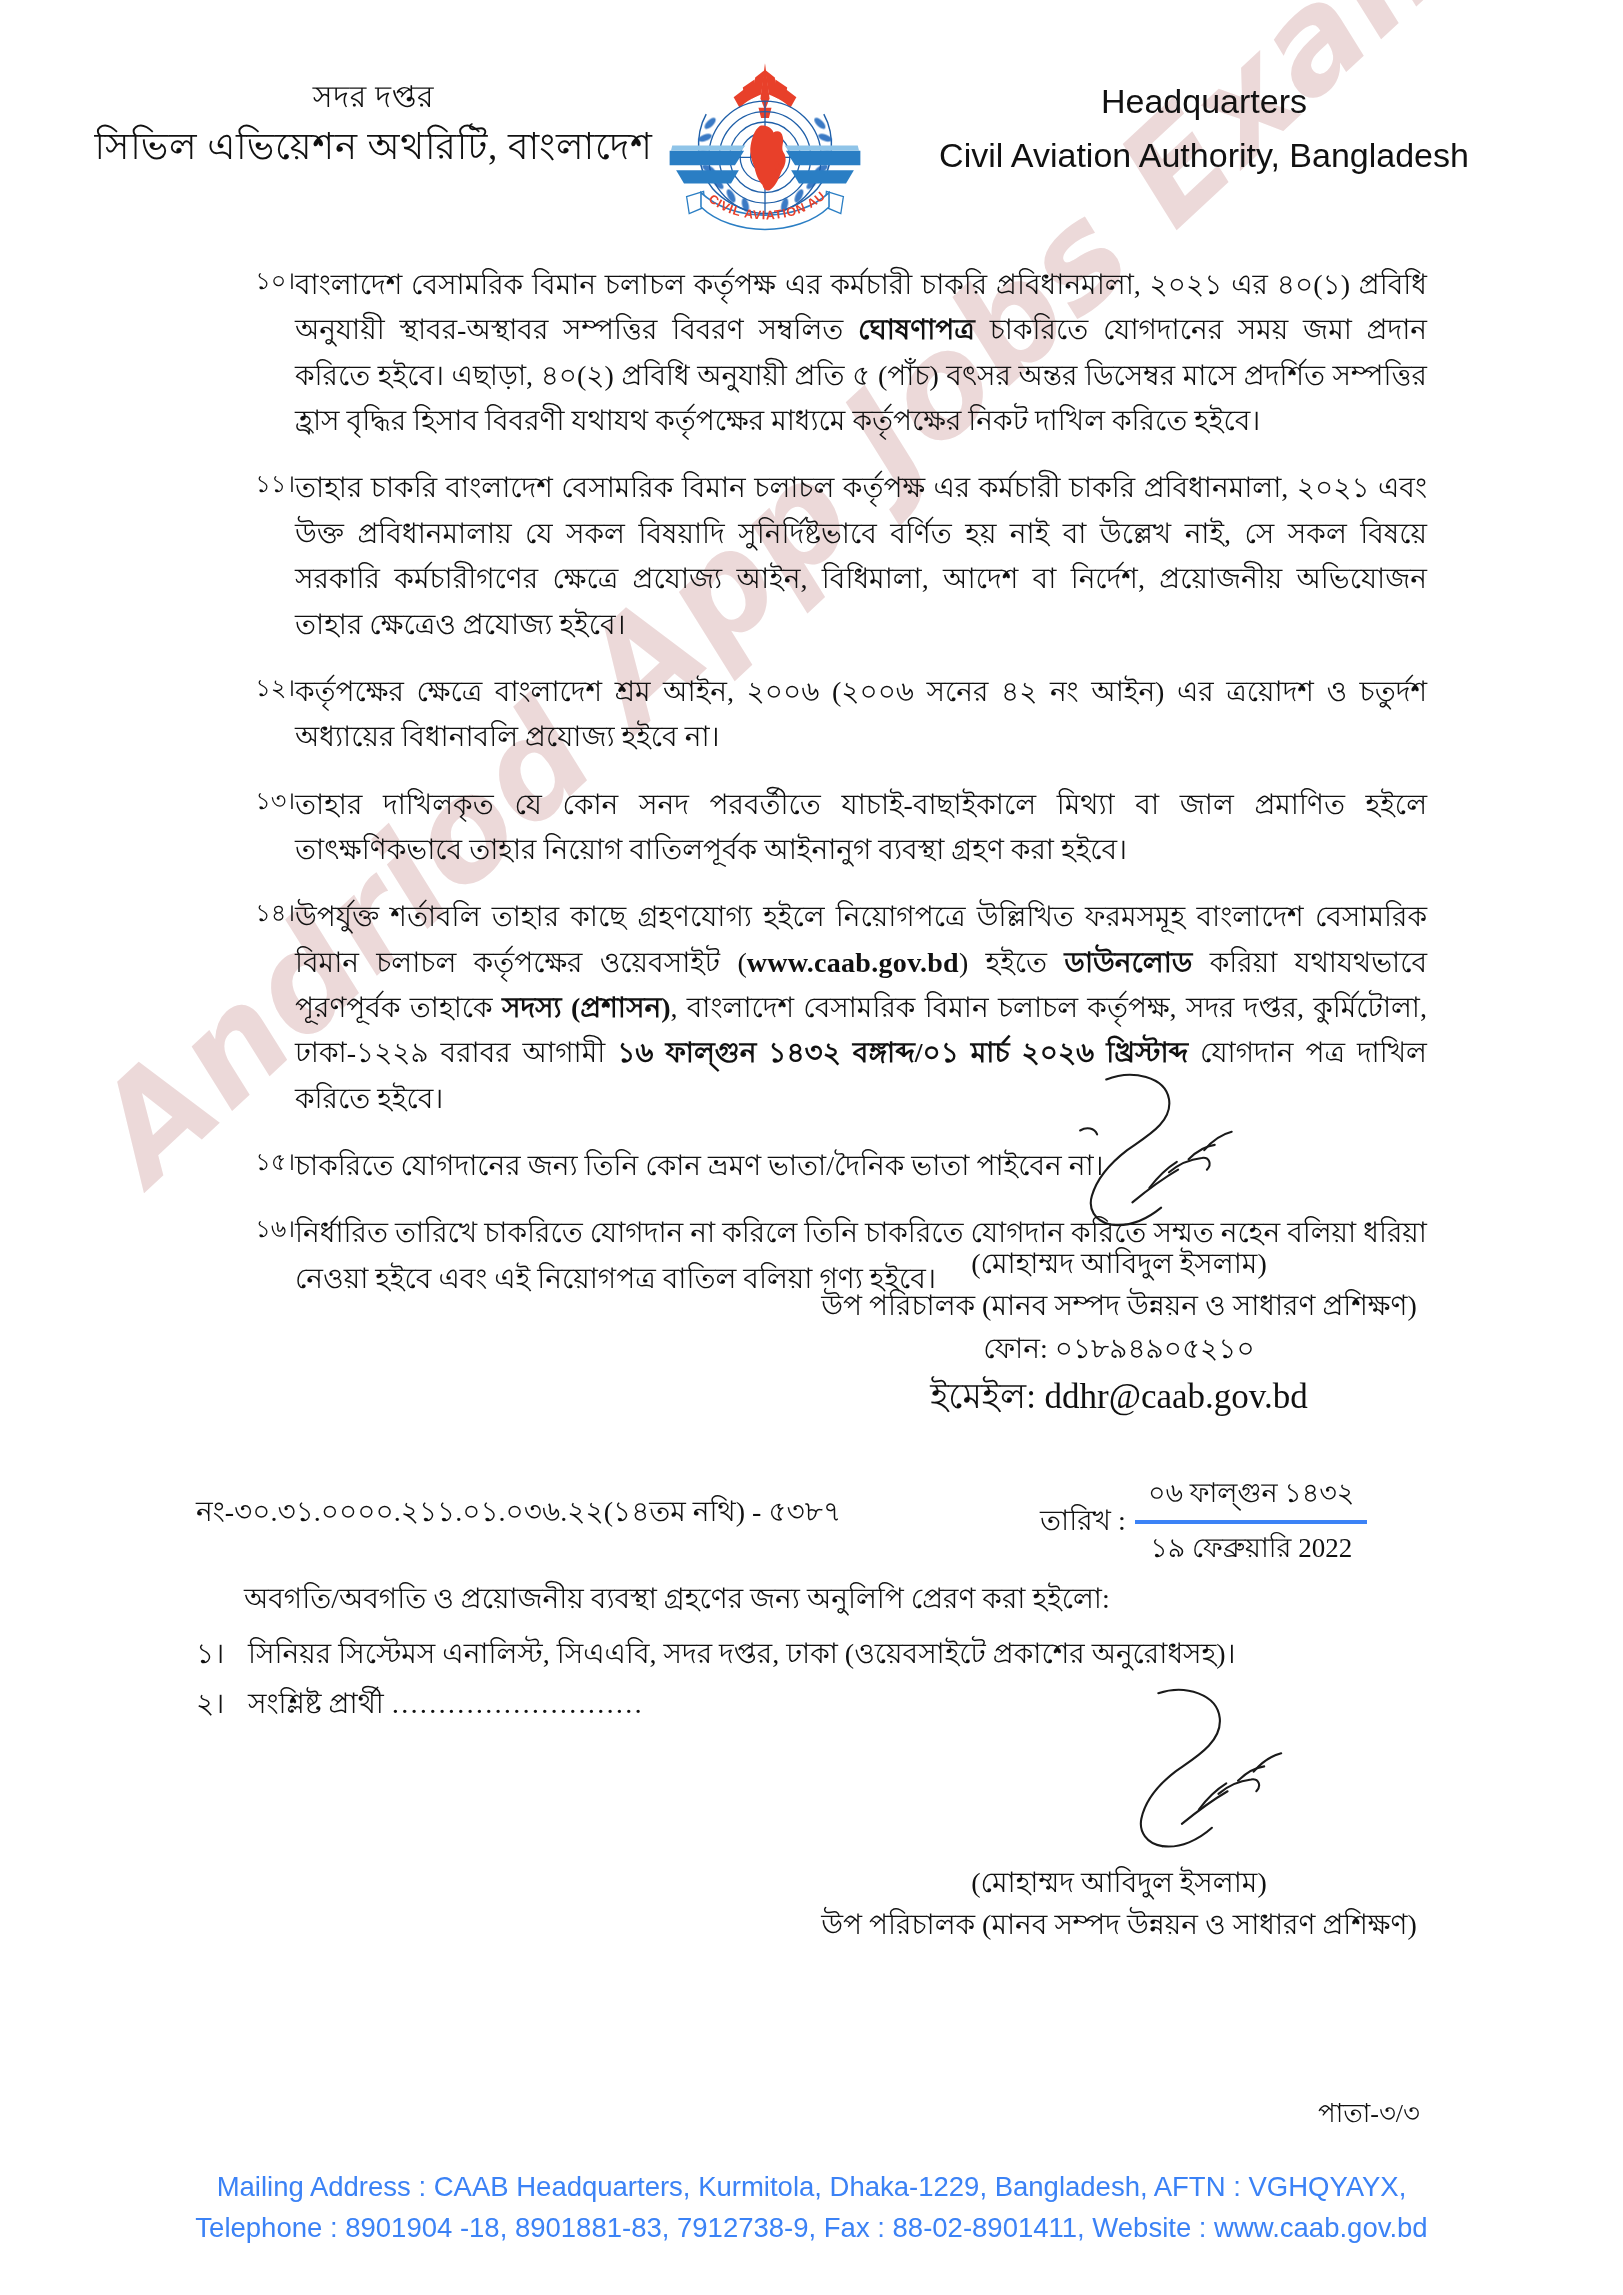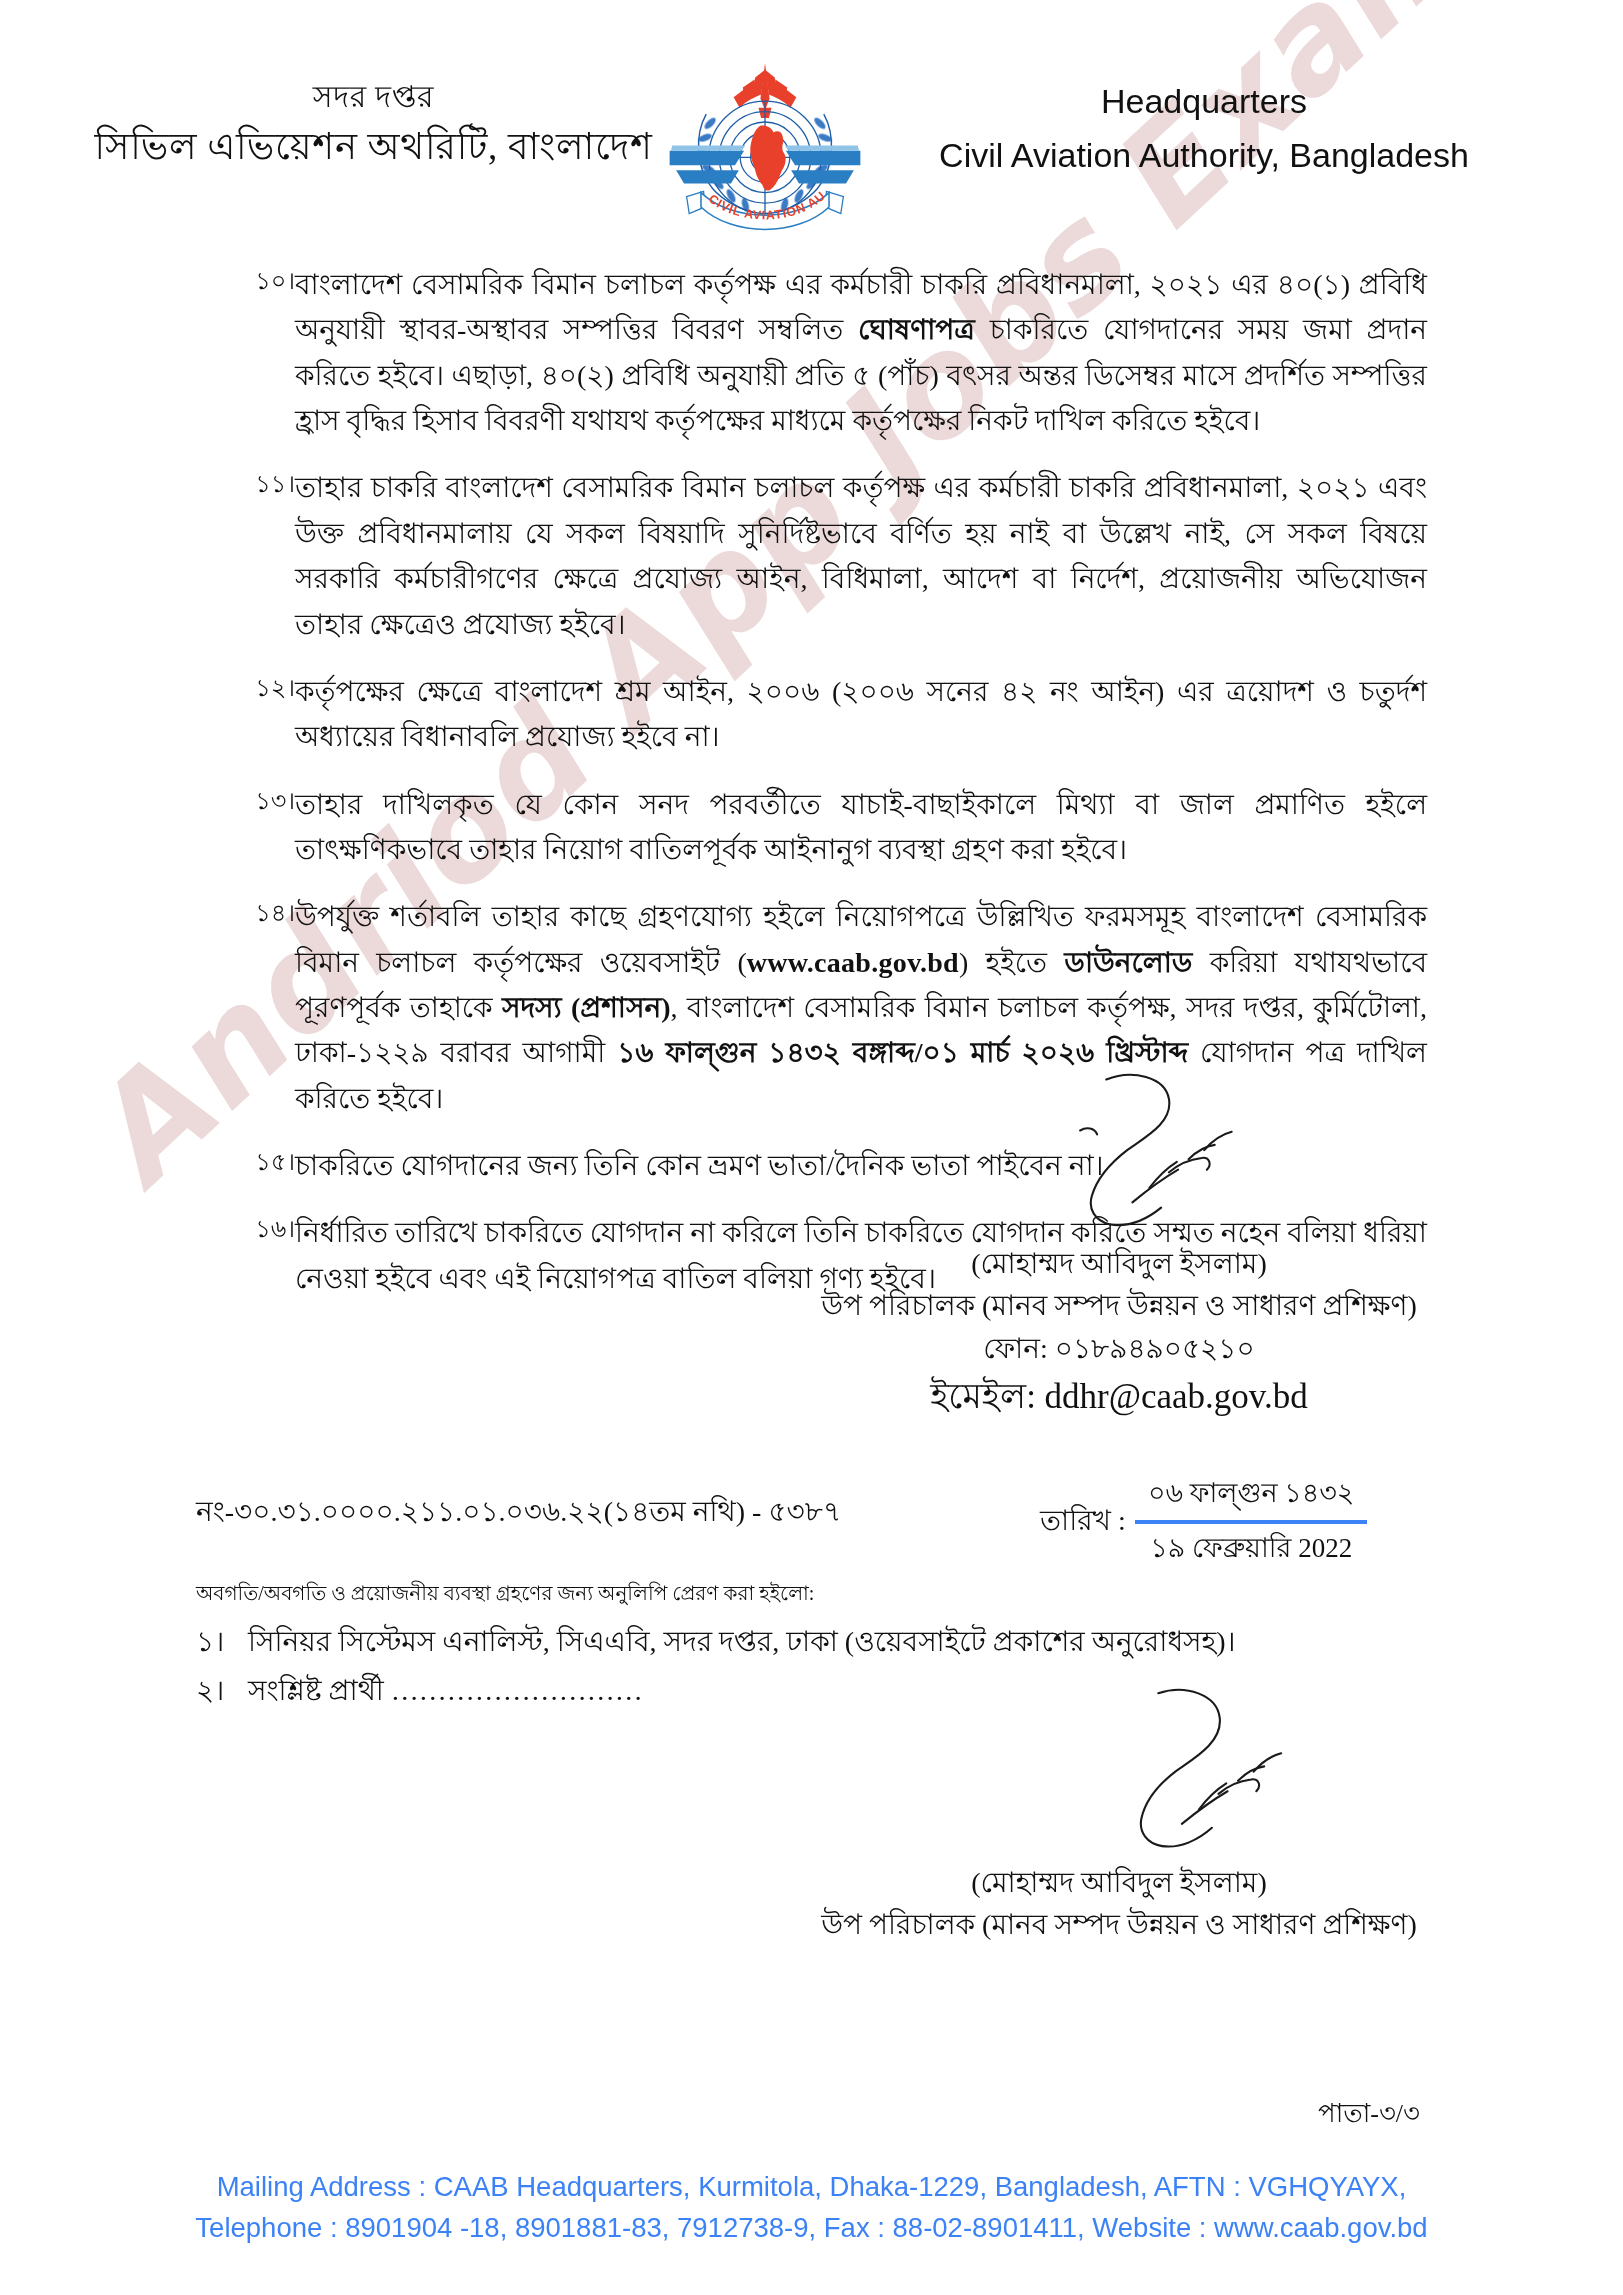--- a/index.html
+++ b/index.html
@@ -209,23 +209,24 @@
 
   
   #copyto {
     position: absolute;
     left: 196px;
     top: 1577px;
     width: 1243px;
     z-index: 8;
   }
   .copy-lead {
-    font-size: 20px;
+    font-size: 28px;
     line-height: 1.6;
     margin-bottom: 10.5px;
+    margin-left: 48px;
   }
   .copy-item {
     display: flex;
     font-size: 28px;
     line-height: 1.6;
     margin-bottom: 5.2px;
   }
   .copy-item .ci-num {
     flex: 0 0 52px;
   }

